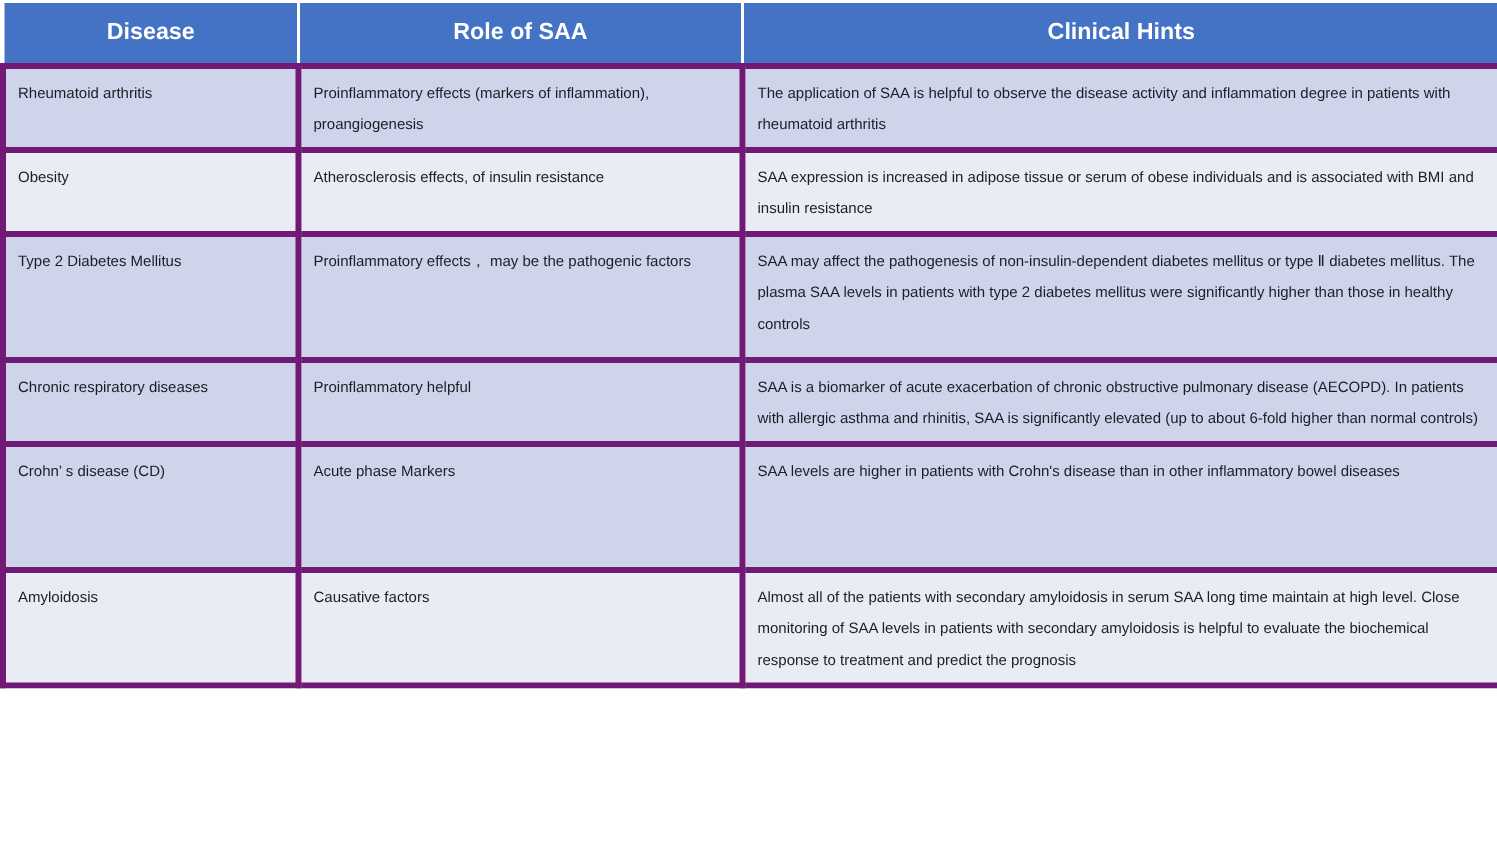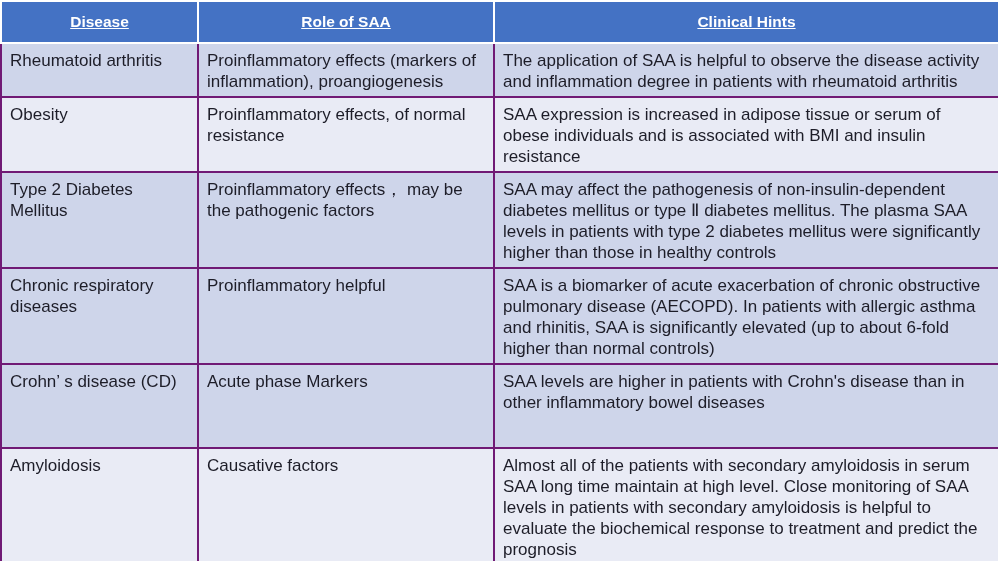--- a/index.html
+++ b/index.html
@@ -20,27 +20,26 @@
   .saa-table th {
     background: var(--header-bg, #4472C4);
     color: var(--header-fg, #ffffff);
     font-size: 15.5px;
     font-weight: bold;
     text-align: center;
     vertical-align: middle;
     height: 36px;
     border: 2px solid #ffffff;
     padding: 2px 6px;
-    text-decoration: underline;
   }
   .saa-table td {
-    border: 2px solid #701a75;
+    border: 4px solid #701a75;
     vertical-align: top;
     padding: 6px 10px 4px 8px;
-    font-size: 17px;
+    font-size: 10px;
     line-height: 21px;
     color: var(--body-fg, #1d1d28);
     overflow: hidden;
   }
   .saa-table tbody tr.band-dark  td { background: var(--band-dark, #CED5EA); }
   .saa-table tbody tr.band-light td { background: var(--band-light, #E9EBF5); }
   
   .saa-table tbody tr:nth-child(1) { height: 51px; }
   .saa-table tbody tr:nth-child(2) { height: 45px; }
   .saa-table tbody tr:nth-child(3) { height: 84px; }
@@ -67,21 +66,21 @@
     </tr>
   </thead>
   <tbody id="table-body">
       <tr class="band-dark">
     <td>Rheumatoid arthritis</td>
     <td>Proinflammatory effects (markers of inflammation), proangiogenesis</td>
     <td>The application of SAA is helpful to observe the disease activity and inflammation degree in patients with rheumatoid arthritis</td>
   </tr>
       <tr class="band-light">
     <td>Obesity</td>
-    <td>Proinflammatory effects, of normal resistance</td>
+    <td>Atherosclerosis effects, of insulin resistance</td>
     <td>SAA expression is increased in adipose tissue or serum of obese individuals and is associated with BMI and insulin resistance</td>
   </tr>
       <tr class="band-dark">
     <td>Type 2 Diabetes Mellitus</td>
     <td>Proinflammatory effects，  may be the pathogenic factors</td>
     <td>SAA may affect the pathogenesis of non-insulin-dependent diabetes mellitus or type  Ⅱ  diabetes mellitus. The plasma SAA levels in patients with type 2 diabetes mellitus were significantly higher than those in healthy controls</td>
   </tr>
       <tr class="band-dark">
     <td>Chronic respiratory diseases</td>
     <td>Proinflammatory helpful</td>

